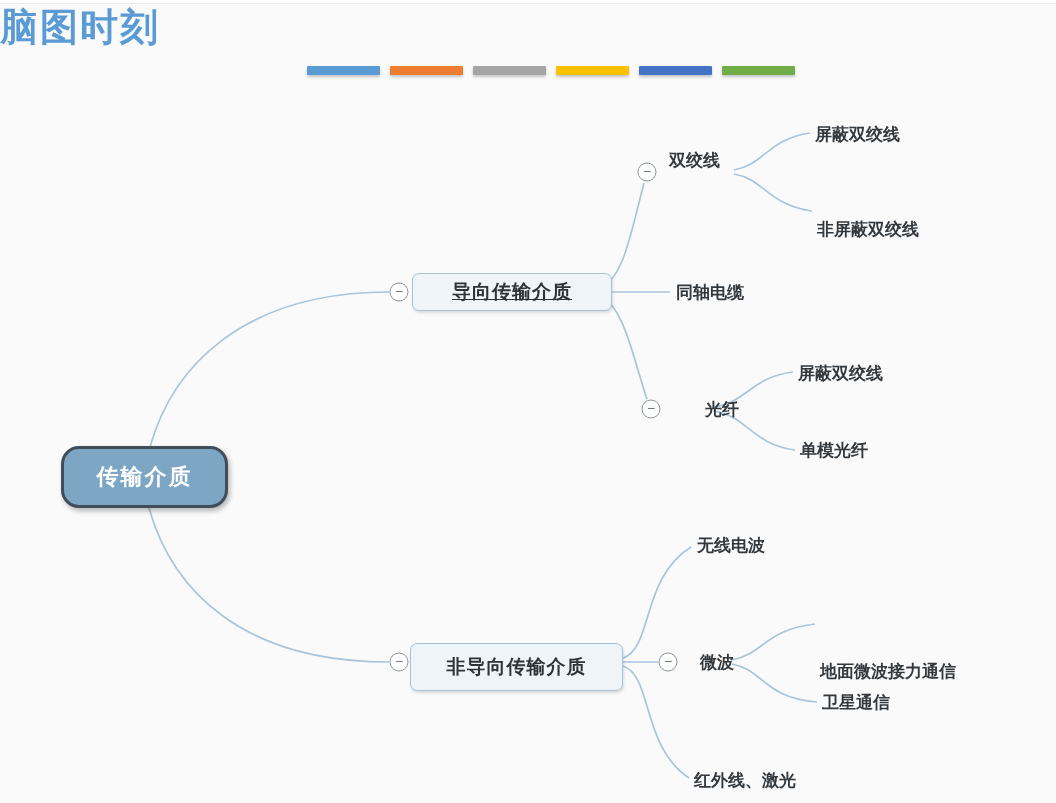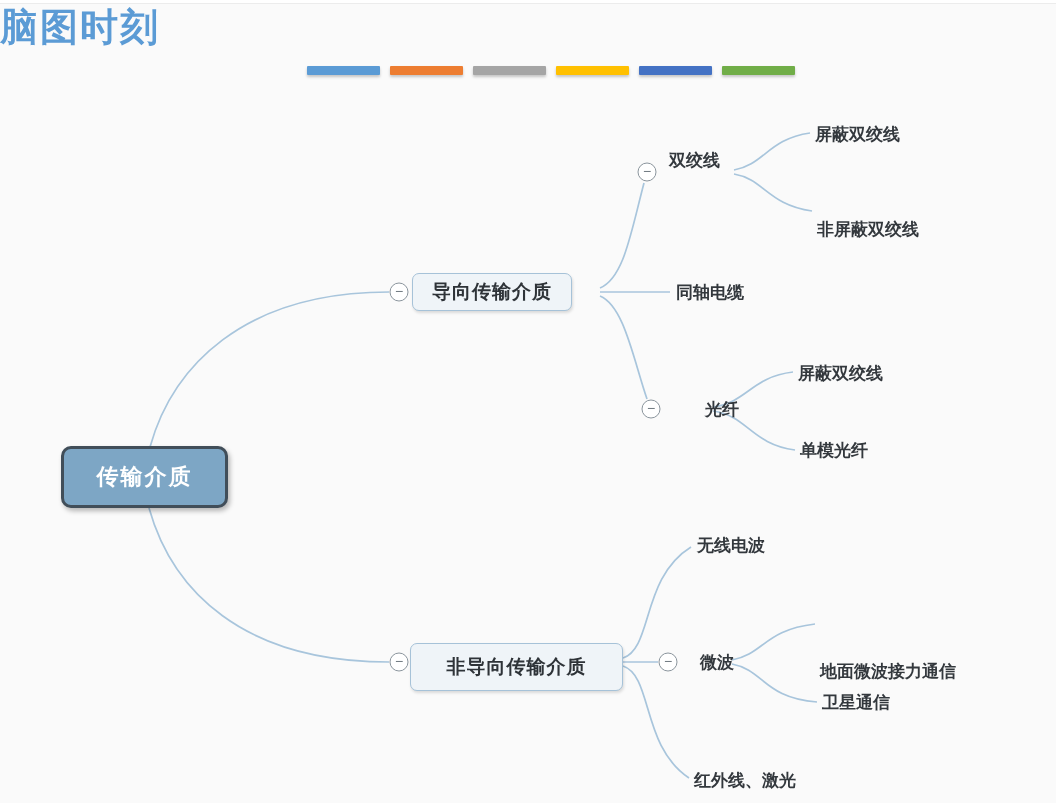--- a/index.html
+++ b/index.html
@@ -64,38 +64,38 @@
     display: flex;
     align-items: center;
     justify-content: center;
     cursor: default;
   }
   .root-node {
     left: 61px; top: 446px;
     width: 167px; height: 62px;
     background: #7da6c5;
     border: 3.5px solid #414e59;
-    border-radius: 10px;
+    border-radius: 18px;
     box-shadow: 2px 3px 5px rgba(0,0,0,0.28);
     color: #ffffff;
     font-size: 22px;
     font-weight: bold;
     letter-spacing: 2px;
   }
   .branch-node {
     background: #eff4f8;
     border: 1.6px solid #a6c2d8;
     border-radius: 7px;
     box-shadow: 1px 2px 3px rgba(0,0,0,0.13);
     color: #2e3338;
     font-size: 19px;
     font-weight: bold;
     letter-spacing: 1px;
   }
-  .branch-guided   { left: 412px; top: 273px; width: 160px; height: 38px; }
+  .branch-guided   { left: 412px; top: 273px; width: 200px; height: 38px; text-decoration: underline; }
   .branch-unguided { left: 410px; top: 643px; width: 213px; height: 48px; }
 
   .leaf-label {
     position: absolute;
     transform: translateY(-50%);
     white-space: nowrap;
     font-size: 17px;
     font-weight: bold;
     color: #33383d;
     cursor: default;

